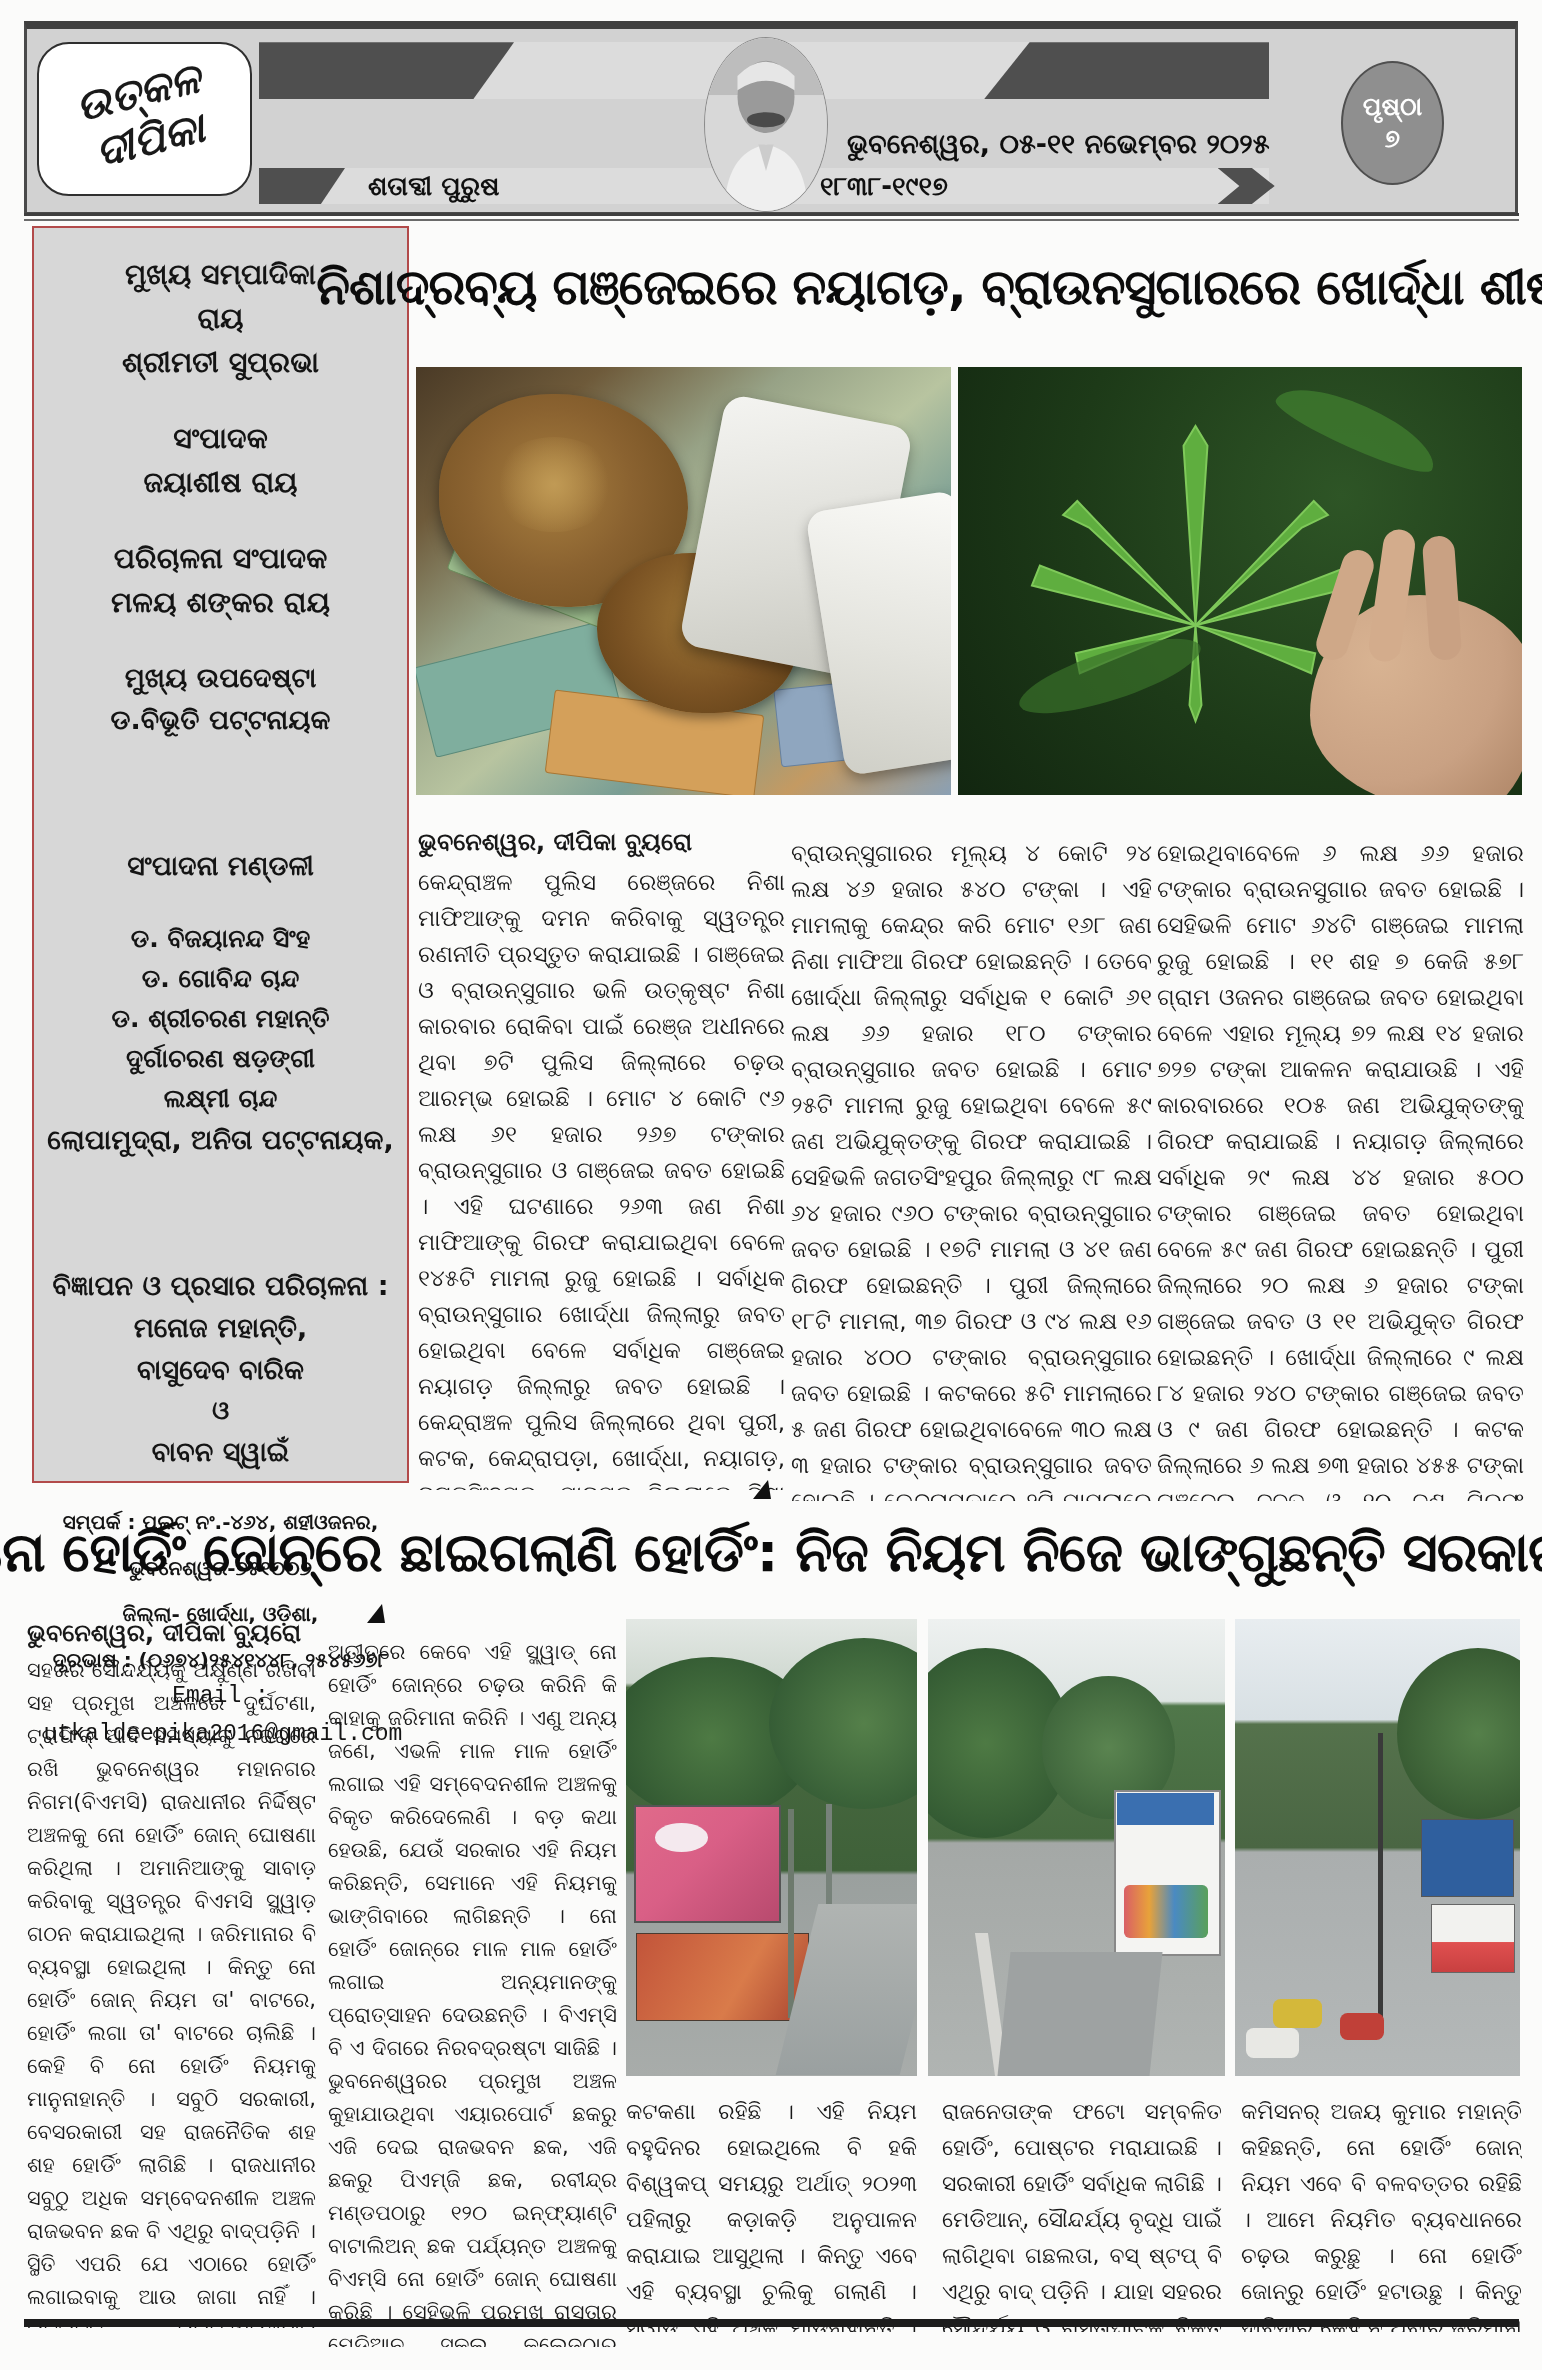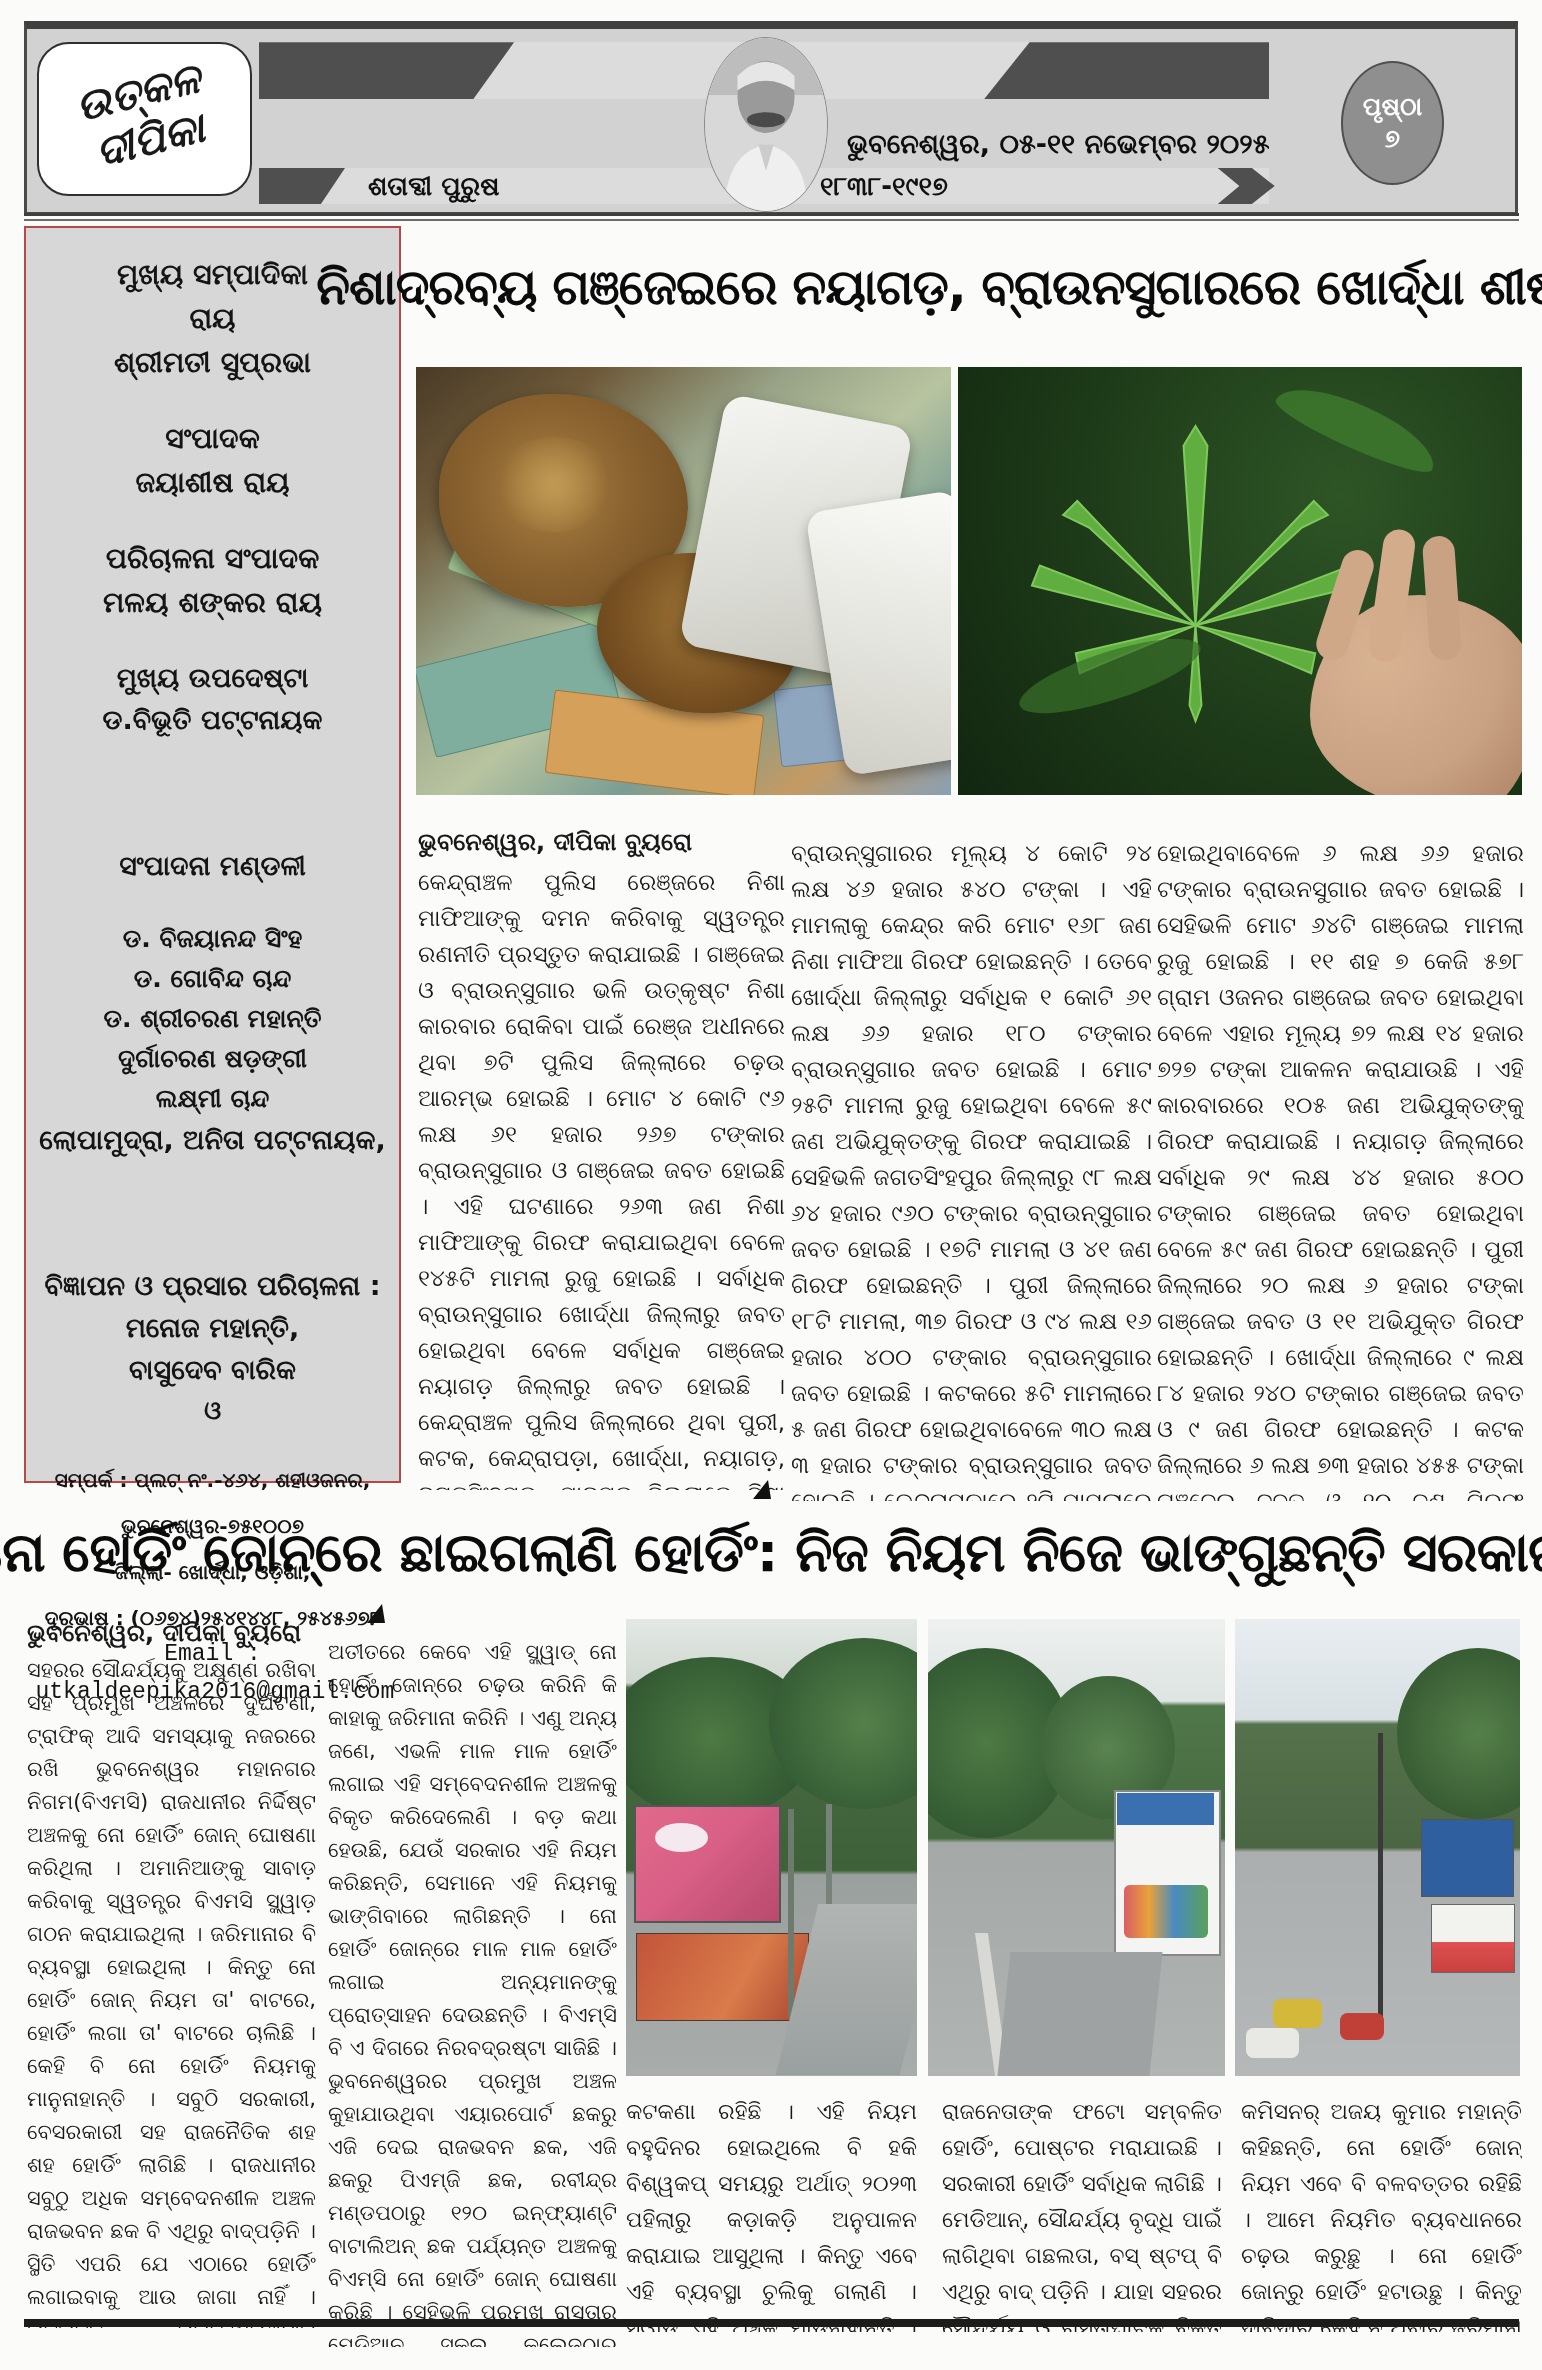--- a/index.html
+++ b/index.html
@@ -46,21 +46,21 @@
   .dateline{left:820px;top:99px;font-size:27px;font-weight:bold;color:#0e0e0e;}
   .page-circle{
     left:1314px;top:32px;width:99px;height:120px;border-radius:50%;
     background:#8f8f8f;border:2.9px solid #4f4f4f;color:#fff;
     display:flex;flex-direction:column;align-items:center;justify-content:center;
     font-weight:bold;font-size:25px;line-height:32px;
   }
 
   
   .sidebar{
-    left:24px;top:226px;width:377px;height:1257px;background:#d7d7d7;
+    left:32px;top:226px;width:377px;height:1257px;background:#d7d7d7;
     border:2.9px solid #b24a4a;text-align:center;box-sizing:border-box;padding:25px 9.5px;
   }
   .s-head{font-size:28.5px;line-height:44px;font-weight:bold;}
   .s-sub{font-size:27px;line-height:42px;font-weight:bold;}
   .s-name{font-size:25px;line-height:40px;font-weight:bold;}
   .s-small{font-size:20px;line-height:34px;font-weight:bold;margin-top:12px;}
   .s-email{font-family:Liberation Mono, monospace;font-size:23px;line-height:38px;}
   .gap{margin-top:32px;}
   .biggap{margin-top:104px;}
 
@@ -149,20 +149,21 @@
   <div class="s-name gap">ଡ. ବିଜୟାନନ୍ଦ ସିଂହ</div>
   <div class="s-name">ଡ. ଗୋବିନ୍ଦ ଚାନ୍ଦ</div>
   <div class="s-name">ଡ. ଶ୍ରୀଚରଣ ମହାନ୍ତି</div>
   <div class="s-name">ଦୁର୍ଗାଚରଣ ଷଡ଼ଙ୍ଗୀ</div>
   <div class="s-name">ଲକ୍ଷ୍ମୀ ଚାନ୍ଦ</div>
   <div class="s-sub">ଲୋପାମୁଦ୍ରା, ଅନିତା ପଟ୍ଟନାୟକ,</div>
   <div class="s-sub biggap">ବିଜ୍ଞାପନ ଓ ପ୍ରସାର ପରିଚାଳନା :</div>
   <div class="s-sub">ମନୋଜ ମହାନ୍ତି,</div>
   <div class="s-sub">ବାସୁଦେବ ବାରିକ</div>
   <div class="s-name">ଓ</div>
+  <div class="s-sub">ବାବନ ସ୍ୱାଇଁ</div>
   <div class="s-small gap">ସମ୍ପର୍କ : ପ୍ଲଟ୍ ନଂ.-୪୬୪, ଶହୀଓଜନର,</div>
   <div class="s-small">ଭୁବନେଶ୍ୱର-୭୫୧୦୦୭</div>
   <div class="s-small">ଜିଲ୍ଲା- ଖୋର୍ଦ୍ଧା, ଓଡ଼ିଶା,</div>
   <div class="s-small">ଦୂରଭାଷ : (୦୬୭୪)୨୫୪୧୪୪୮, ୨୫୪୫୬୭୮</div>
   <div class="s-email">Email : utkaldeepika2016@gmail.com</div>
 </div>
 
 <div class="abs headline1">ନିଶାଦ୍ରବ୍ୟ ଗଞ୍ଜେଇରେ ନୟାଗଡ଼, ବ୍ରାଉନସୁଗାରରେ ଖୋର୍ଦ୍ଧା ଶୀର୍ଷରେ</div>
 
 <div class="photo" style="left:416px;top:367px;width:535px;height:428px;background:linear-gradient(140deg,#4a3a26 0%,#6e5a3a 18%,#97a286 36%,#b8c4a0 52%,#7a9e94 68%,#c49a62 84%,#8aa0b4 100%);">

